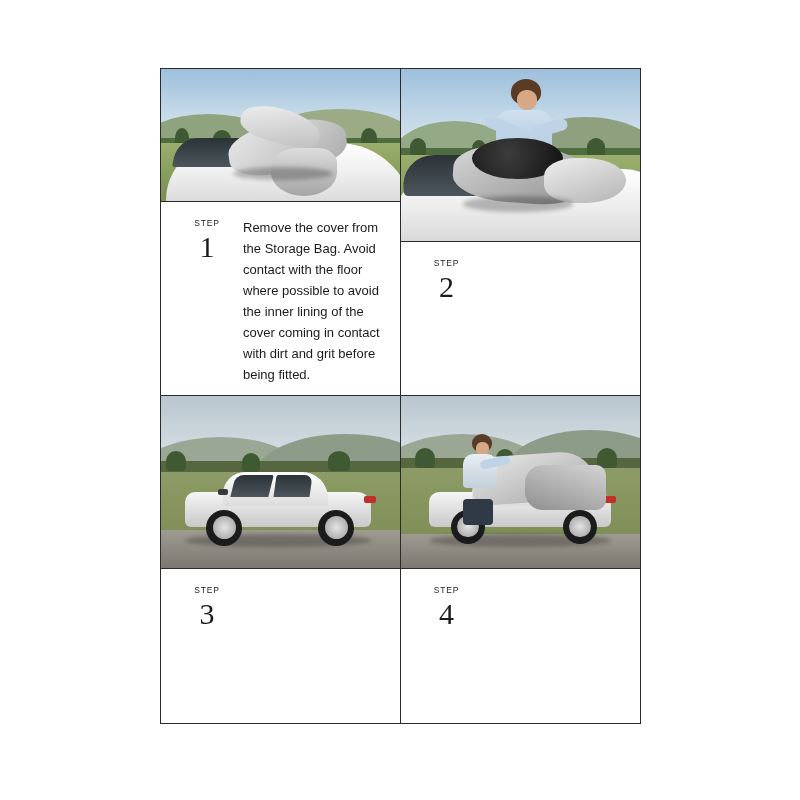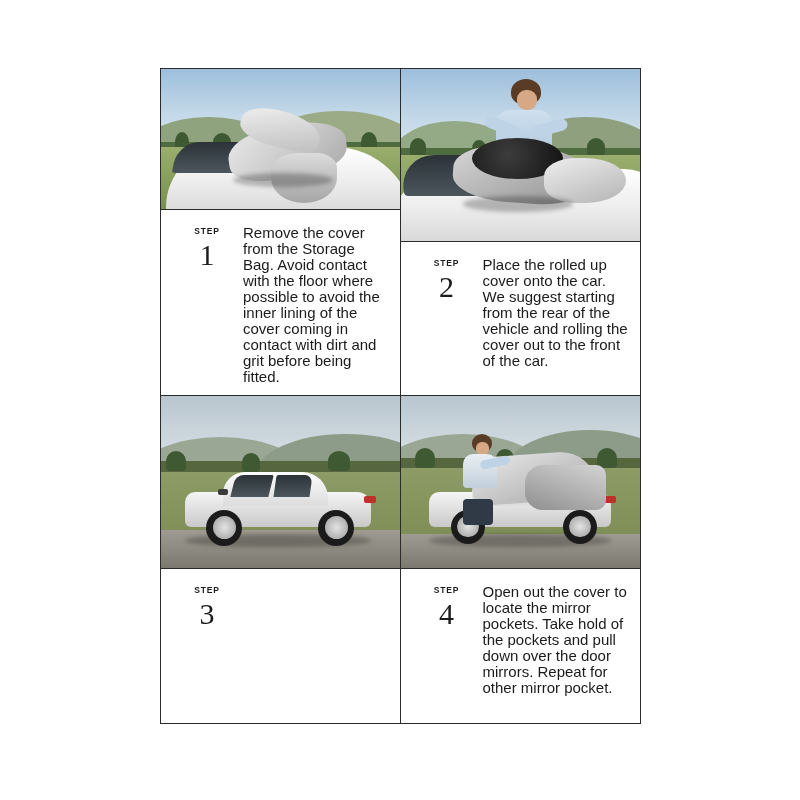--- a/index.html
+++ b/index.html
@@ -65,33 +65,33 @@
   .stepblock {
     width: 56px;
     flex: 0 0 56px;
     text-align: center;
     padding-top: 2px;
   }
   .step-word {
     font-size: 8.5px;
     letter-spacing: 0.8px;
     color: #1c1c1c;
-    font-weight: bold;
+    font-weight: normal;
   }
   .step-num {
     font-size: 30px;
     line-height: 30px;
     color: #1c1c1c;
     margin-top: 4px;
     font-family: "Liberation Serif", serif;
   }
   .step-text {
     flex: 1;
-    font-size: 15px;
-    line-height: 16px;
+    font-size: 13px;
+    line-height: 21px;
     color: #1b1b1b;
     padding-top: 1px;
   }
 
   
   .sky {
     position: absolute; left: 0; right: 0; top: 0;
     background: linear-gradient(#9dbfdc 0%, #c3d8e8 55%, #dce7ef 100%);
   }
   .sky.dull { background: linear-gradient(#b9c6cf 0%, #ced8de 60%, #dfe5e8 100%); }
@@ -233,21 +233,20 @@
         <div class="cover" style="left:22%;top:44%;width:58%;height:34%;border-radius:45% 50% 40% 40%;transform:rotate(4deg);background:linear-gradient(150deg,#d9d9d9,#8f8f8f)"></div>
         <div class="cover" style="left:30%;top:40%;width:38%;height:24%;border-radius:50%;background:radial-gradient(circle at 40% 40%,#3c3c3c,#111)"></div>
         <div class="cover" style="left:60%;top:52%;width:34%;height:26%;border-radius:40% 50% 50% 40%;background:linear-gradient(160deg,#eee,#b4b4b4)"></div>
         <div class="shadow" style="left:26%;top:74%;width:46%;height:9%"></div>
       </div>
       <div class="caption">
         <div class="stepblock">
           <div class="step-word">STEP</div>
           <div class="step-num">2</div>
         </div>
-        <div class="step-text">Place the rolled up cover onto the car. We suggest starting from the rear of the vehicle and rolling the cover out to the front of the car.</div>
       </div>
     </div>
 
     <div class="cell col1 row2">
       <div class="photo">
         <div class="sky dull" style="height:44%"></div>
         <div class="hillfar" style="left:-10%;top:24%;width:70%;height:22%;background:#9aa795"></div>
         <div class="hillfar" style="left:40%;top:22%;width:75%;height:24%;background:#8d9c88"></div>
         <div class="treeline" style="top:38%;height:10%;background:#56663f"></div>
         <div class="tree" style="left:2%;top:32%;width:20px;height:20px"></div>
@@ -300,18 +299,17 @@
         <div class="person-face" style="left:31.5%;top:27%;width:13px;height:13px"></div>
         <div class="person-shirt" style="left:26%;top:34%;width:34px;height:34px;border-radius:10px 10px 4px 4px;background:linear-gradient(#e9eef3,#c2cfdb)"></div>
         <div class="person-arm" style="left:33%;top:36%;width:30px;height:9px;transform:rotate(-12deg)"></div>
         <div style="position:absolute;left:26%;top:60%;width:30px;height:26px;background:#2f3a46;border-radius:4px"></div>
       </div>
       <div class="caption">
         <div class="stepblock">
           <div class="step-word">STEP</div>
           <div class="step-num">4</div>
         </div>
-        <div class="step-text">Open out the cover to locate the mirror pockets. Take hold of the pockets and pull down over the door mirrors. Repeat for other mirror pocket.</div>
       </div>
     </div>
 
   </div>
 </div>
 
 </body></html>

